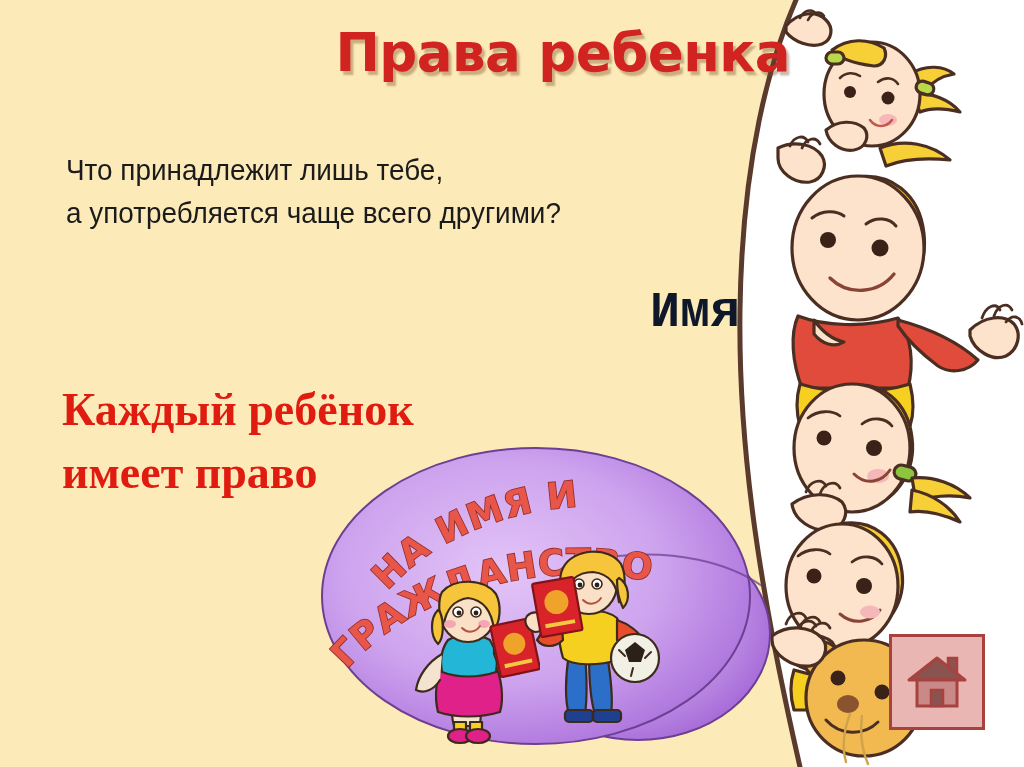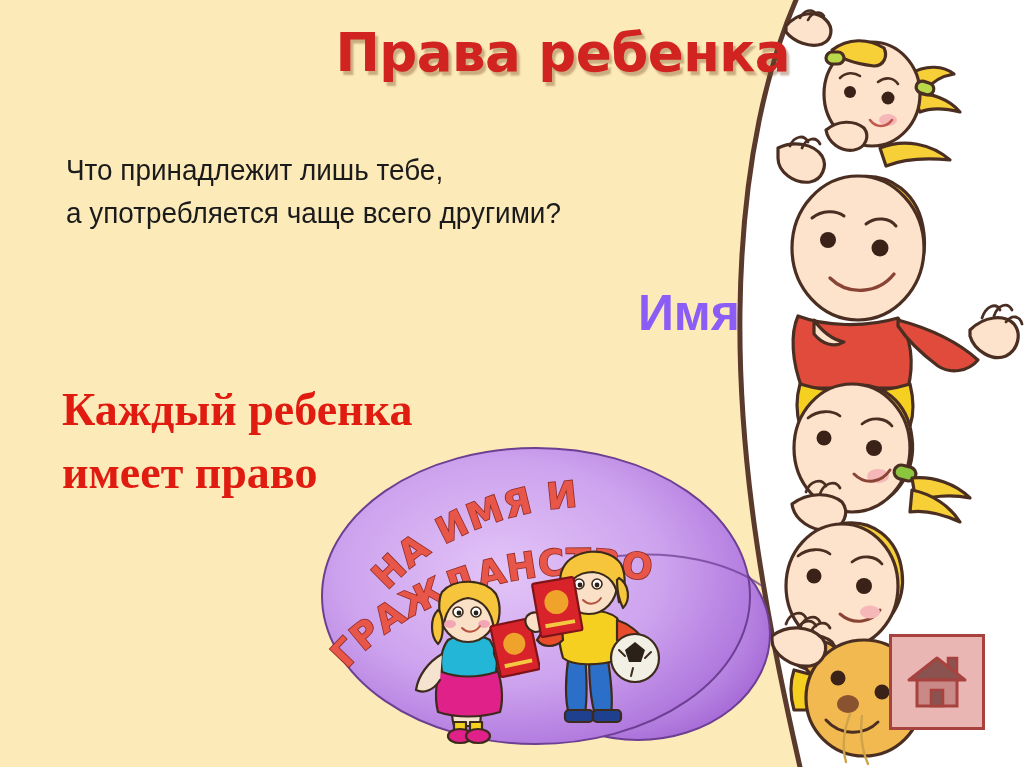--- a/index.html
+++ b/index.html
@@ -59,22 +59,22 @@
   .question .q-line { display: block; }
 
   
   .answer {
     position: absolute;
     left: 420px;
     top: 287px;
     width: 320px;
     text-align: right;
     z-index: 40;
-    color: #8b5cf6;
-    font-family: Liberation Sans, sans-serif;
+    color: #0f172a;
+    font-family: Liberation Mono, monospace;
     font-weight: bold;
     font-size: 50px;
     line-height: 52px;
     white-space: nowrap;
   }
 
   
   .statement {
     position: absolute;
     left: 62px;
@@ -260,21 +260,21 @@
   <div class="title">Права ребенка</div>
 
   <div class="question">
     <span class="q-line">Что принадлежит лишь тебе,</span>
     <span class="q-line">а употребляется чаще всего другими?</span>
   </div>
 
   <div class="answer">Имя</div>
 
   <div class="statement">
-    <span class="s-line">Каждый ребенка</span>
+    <span class="s-line">Каждый ребёнок</span>
     <span class="s-line">имеет право</span>
   </div>
 
   <div class="bubble-wrap">
     <svg width="470" height="330" viewBox="0 0 470 330">
       <defs>
         <radialGradient id="bubGrad" cx="42%" cy="42%" r="72%">
           <stop offset="0%" stop-color="#e3c4f7"></stop>
           <stop offset="52%" stop-color="#cda3ee"></stop>
           <stop offset="100%" stop-color="#a263d6"></stop>

